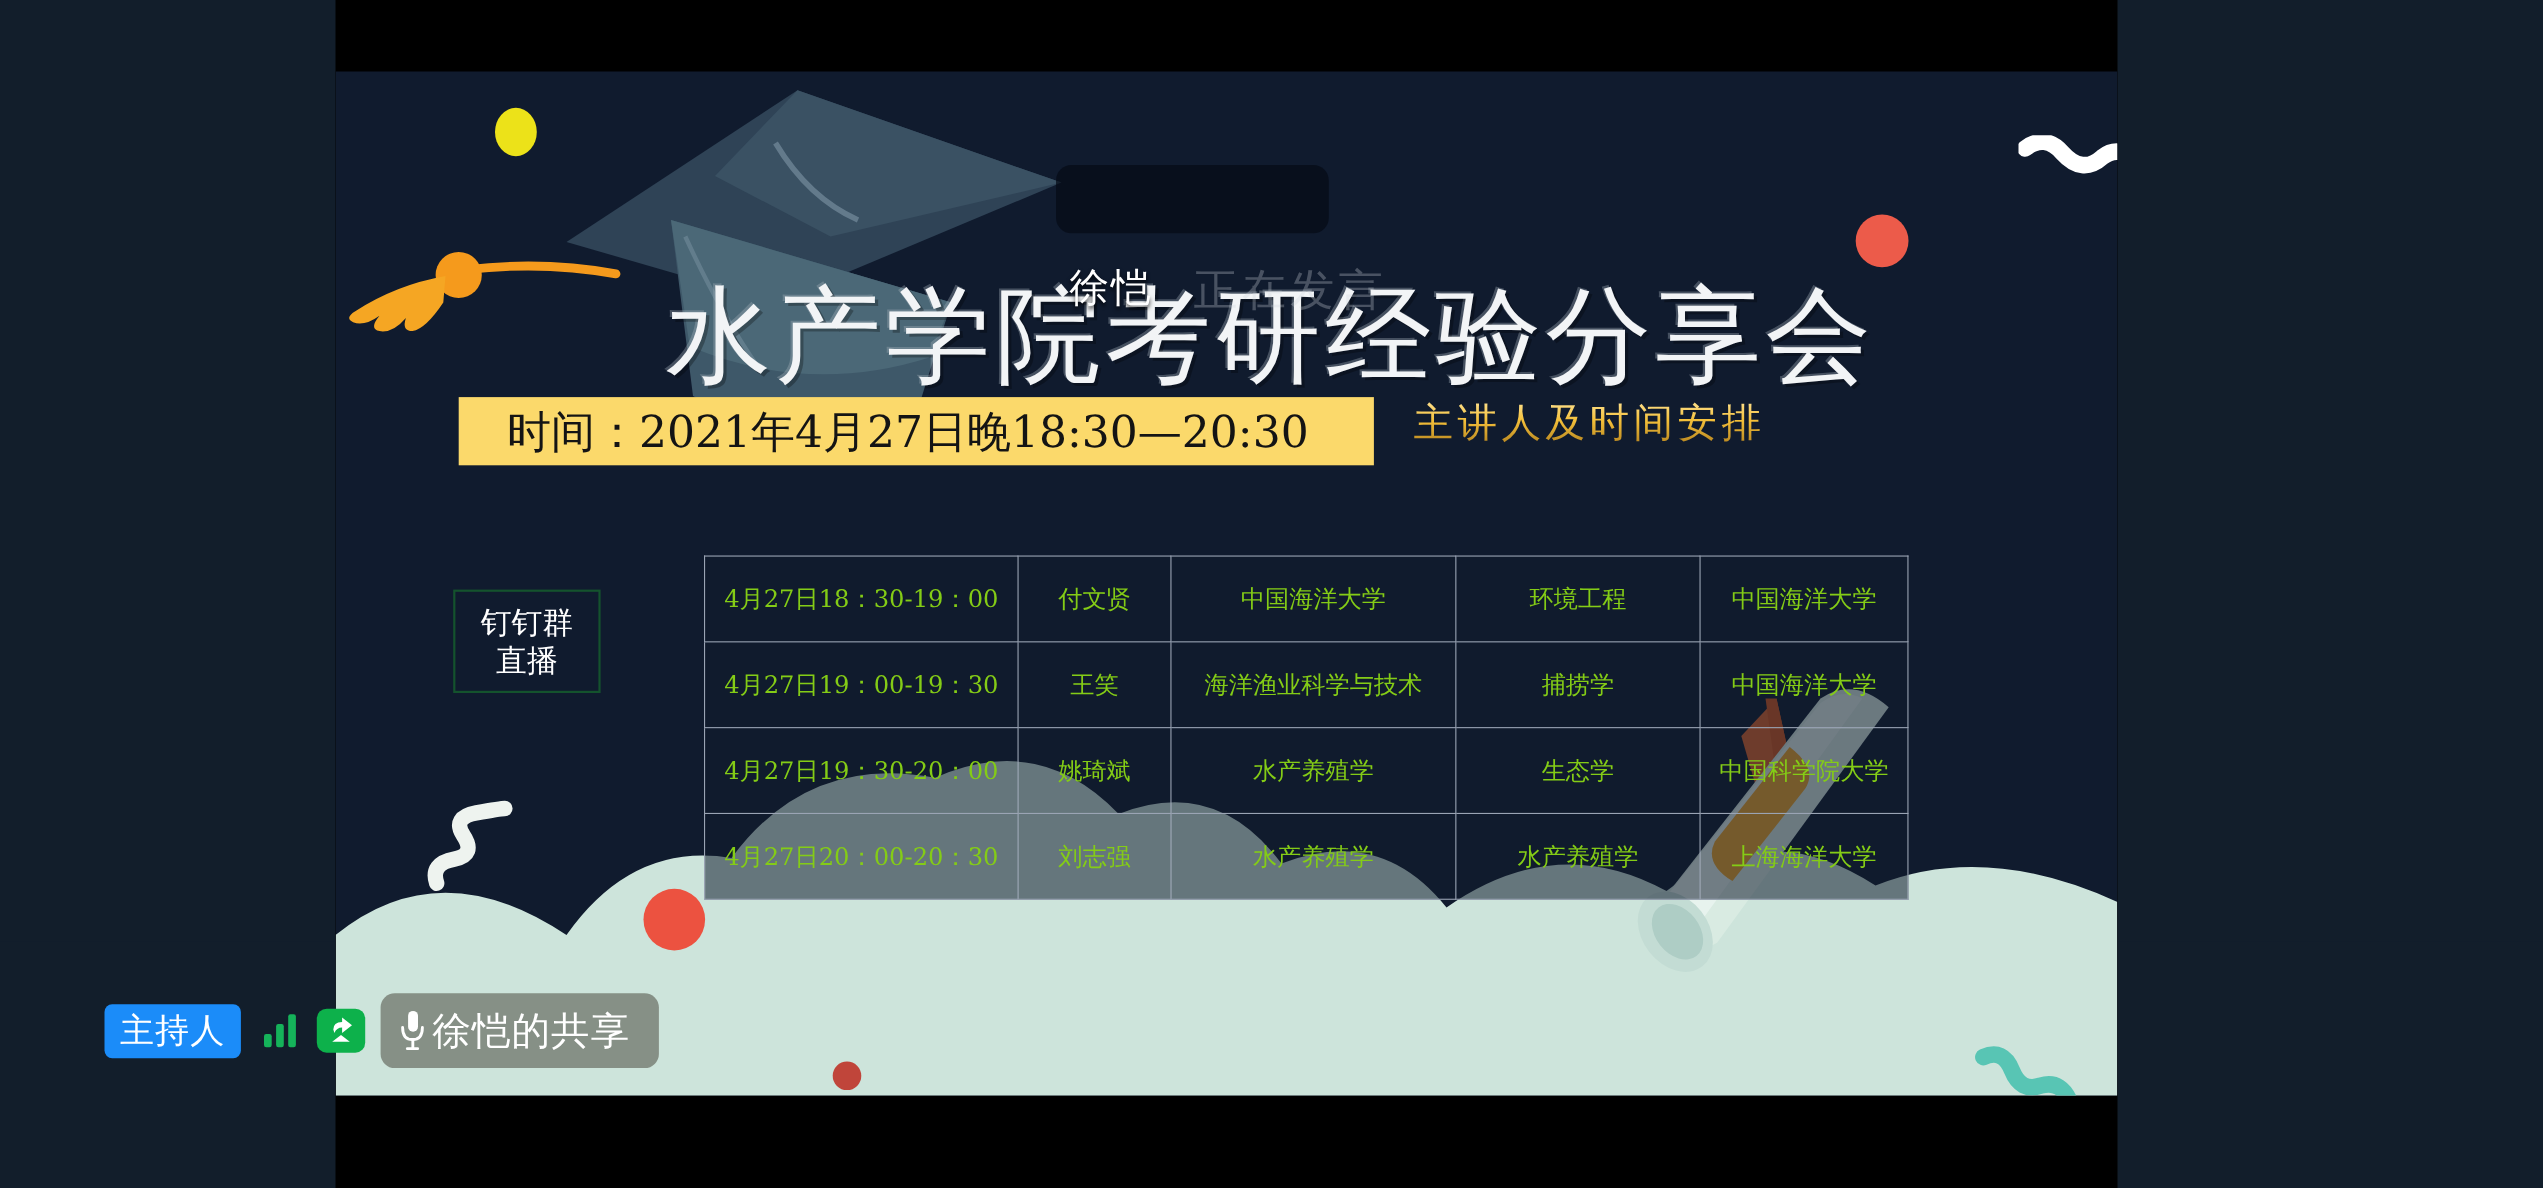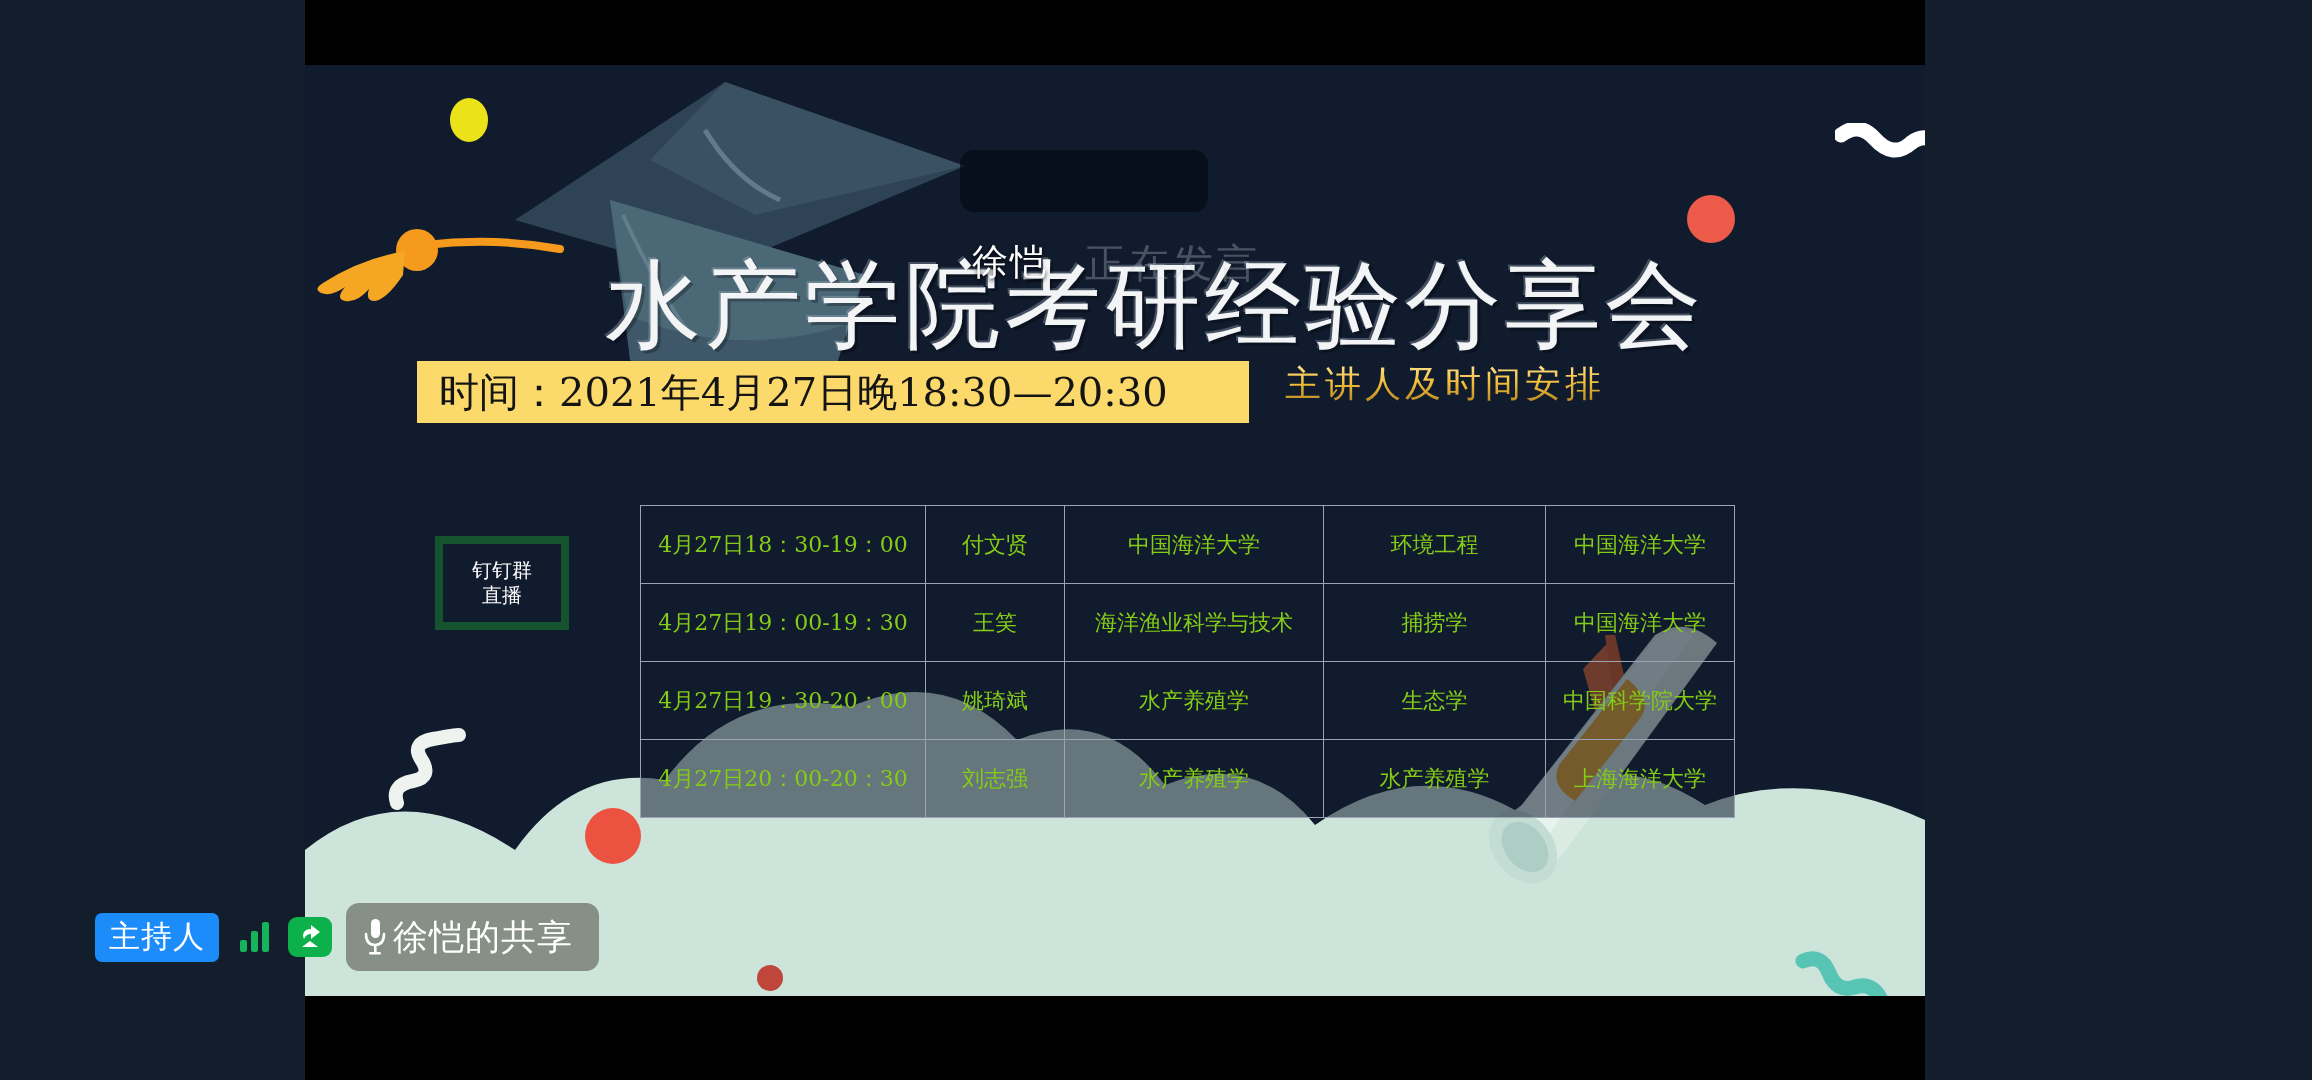--- a/index.html
+++ b/index.html
@@ -138,52 +138,53 @@
     align-items: center;
     padding: 0 22px;
     box-sizing: border-box;
   }
   #time-banner-text {
     font-size: 40px;
     color: #141414;
     font-family: "DejaVu Serif", "Liberation Serif", serif;
     white-space: nowrap;
     letter-spacing: 0px;
+    margin-left: 22px;
   }
 
   
   #section-heading {
     position: absolute;
     left: 980px;
     top: 295px;
     font-size: 36px;
     letter-spacing: 4px;
     font-family: "DejaVu Serif", "Liberation Serif", serif;
     background: linear-gradient(180deg, #ffe9a6 0%, #f4c03a 45%, #a8781a 100%);
     -webkit-background-clip: text;
     background-clip: text;
     color: transparent;
     white-space: nowrap;
   }
 
   
   #live-box {
     position: absolute;
-    left: 130px;
+    left: 107px;
     top: 471px;
     width: 134px;
     height: 94px;
-    border: 8px solid #14532d;
+    border: 2px solid #14532d;
     color: #ffffff;
     display: flex;
     flex-direction: column;
     align-items: center;
     justify-content: center;
     font-family: "DejaVu Serif", "Liberation Serif", serif;
-    font-size: 20px;
+    font-size: 28px;
     line-height: 1.25;
     box-sizing: border-box;
   }
 
   
   #schedule {
     position: absolute;
     left: 335px;
     top: 440px;
     border-collapse: collapse;

